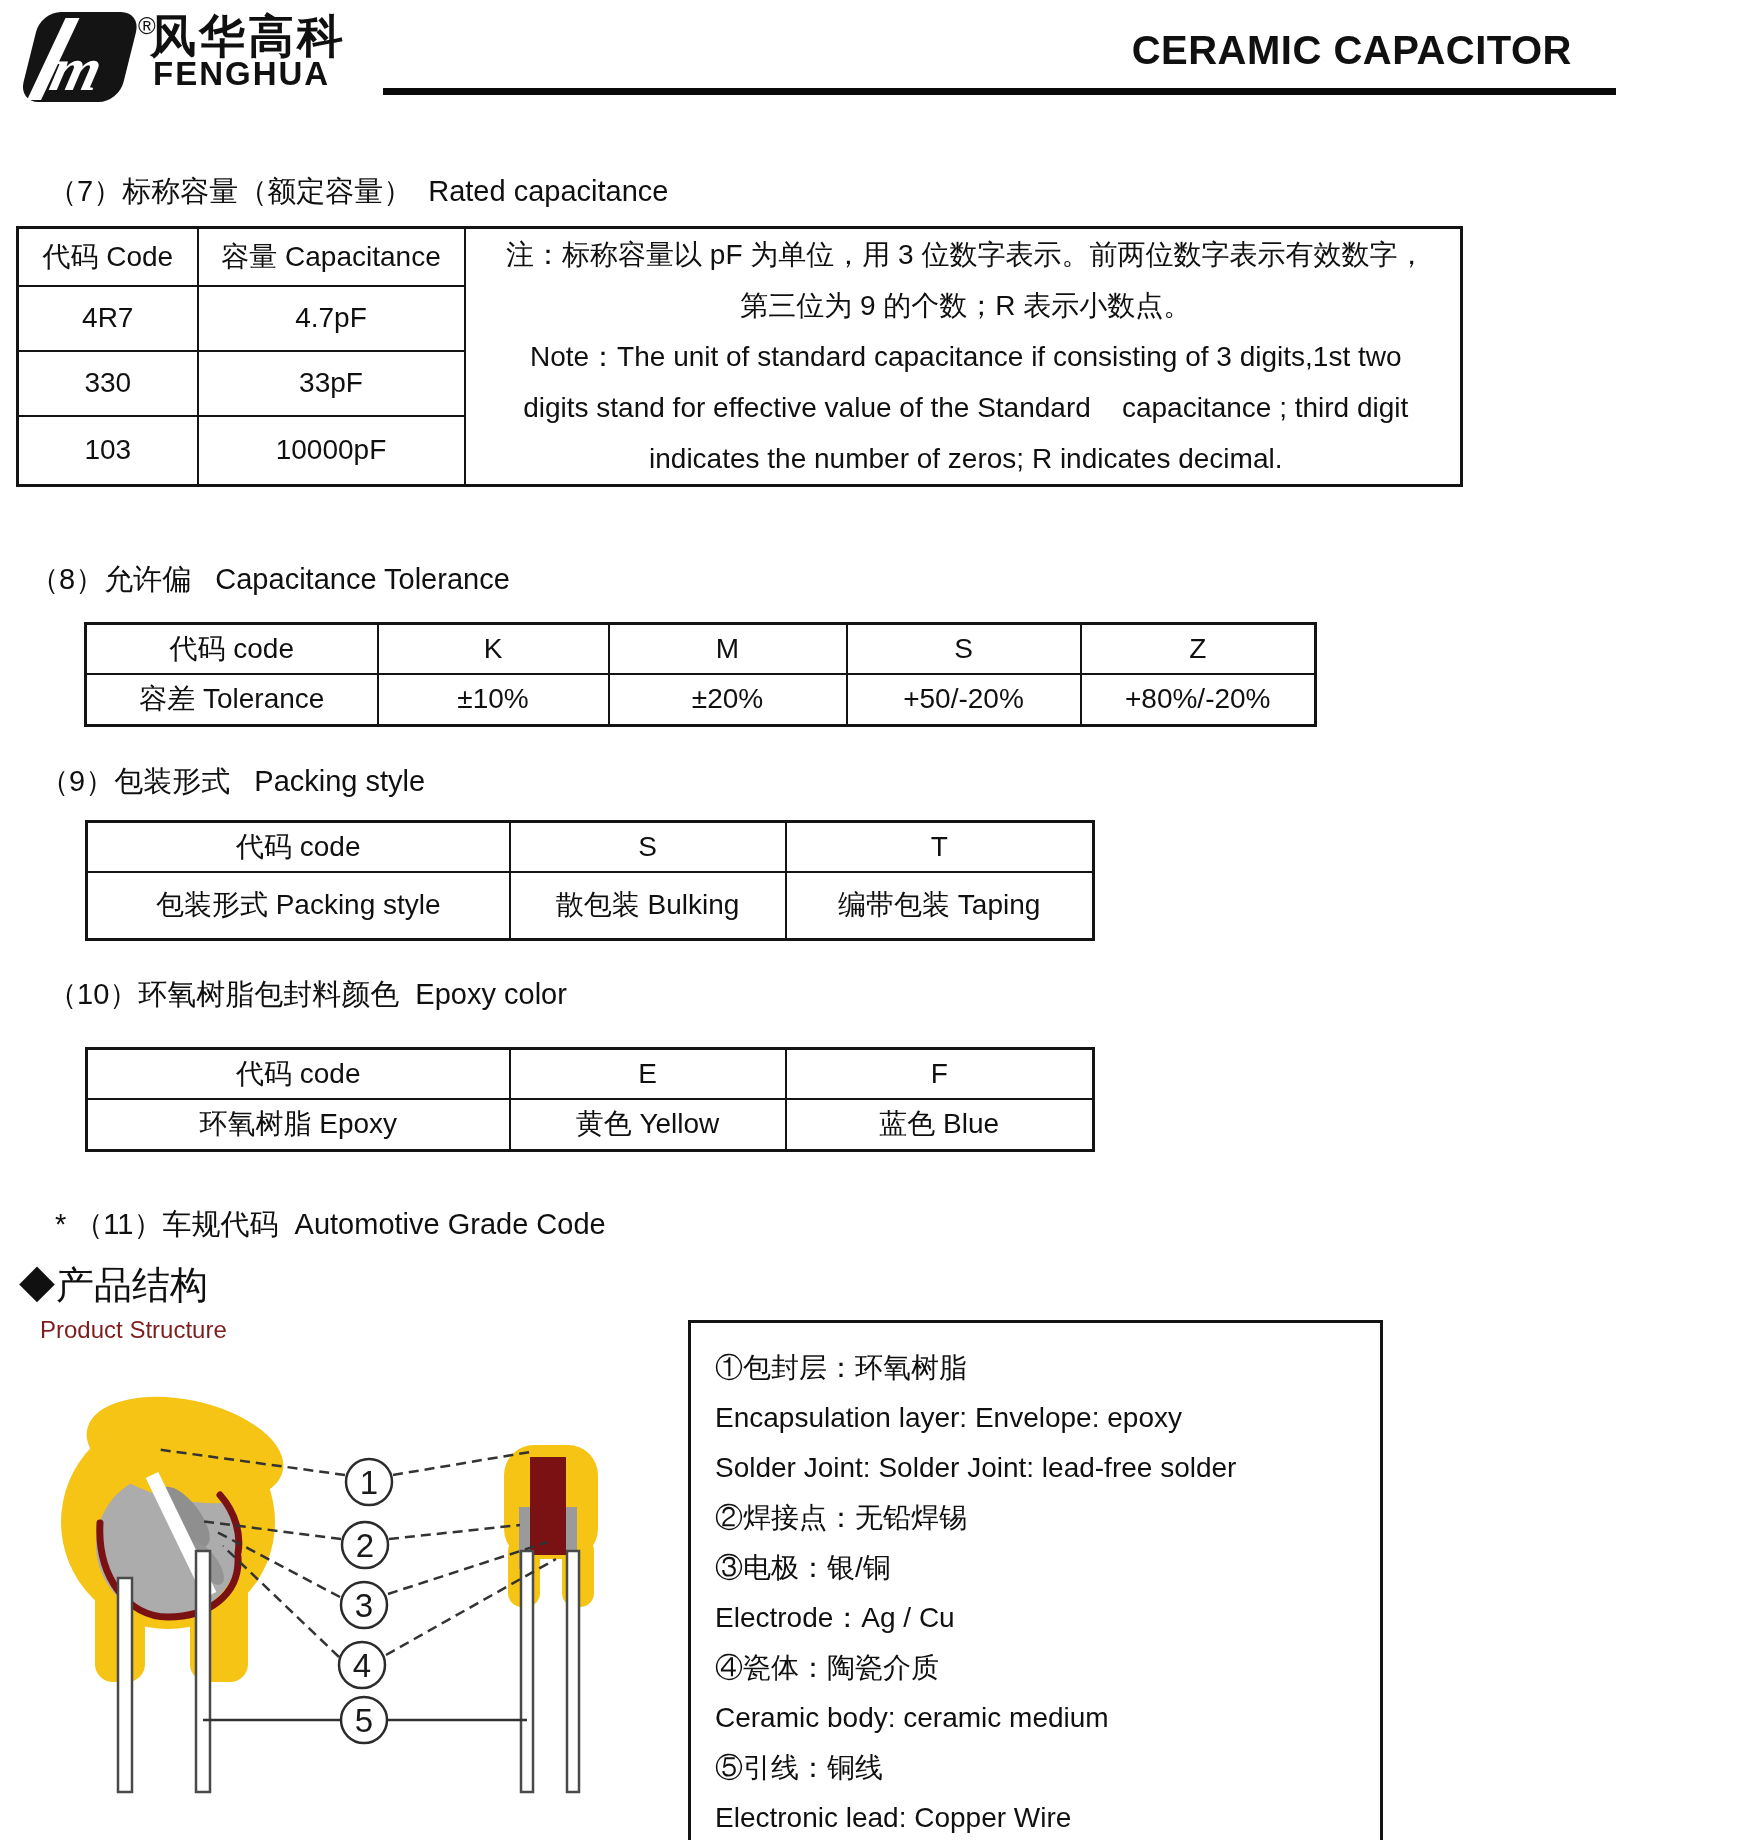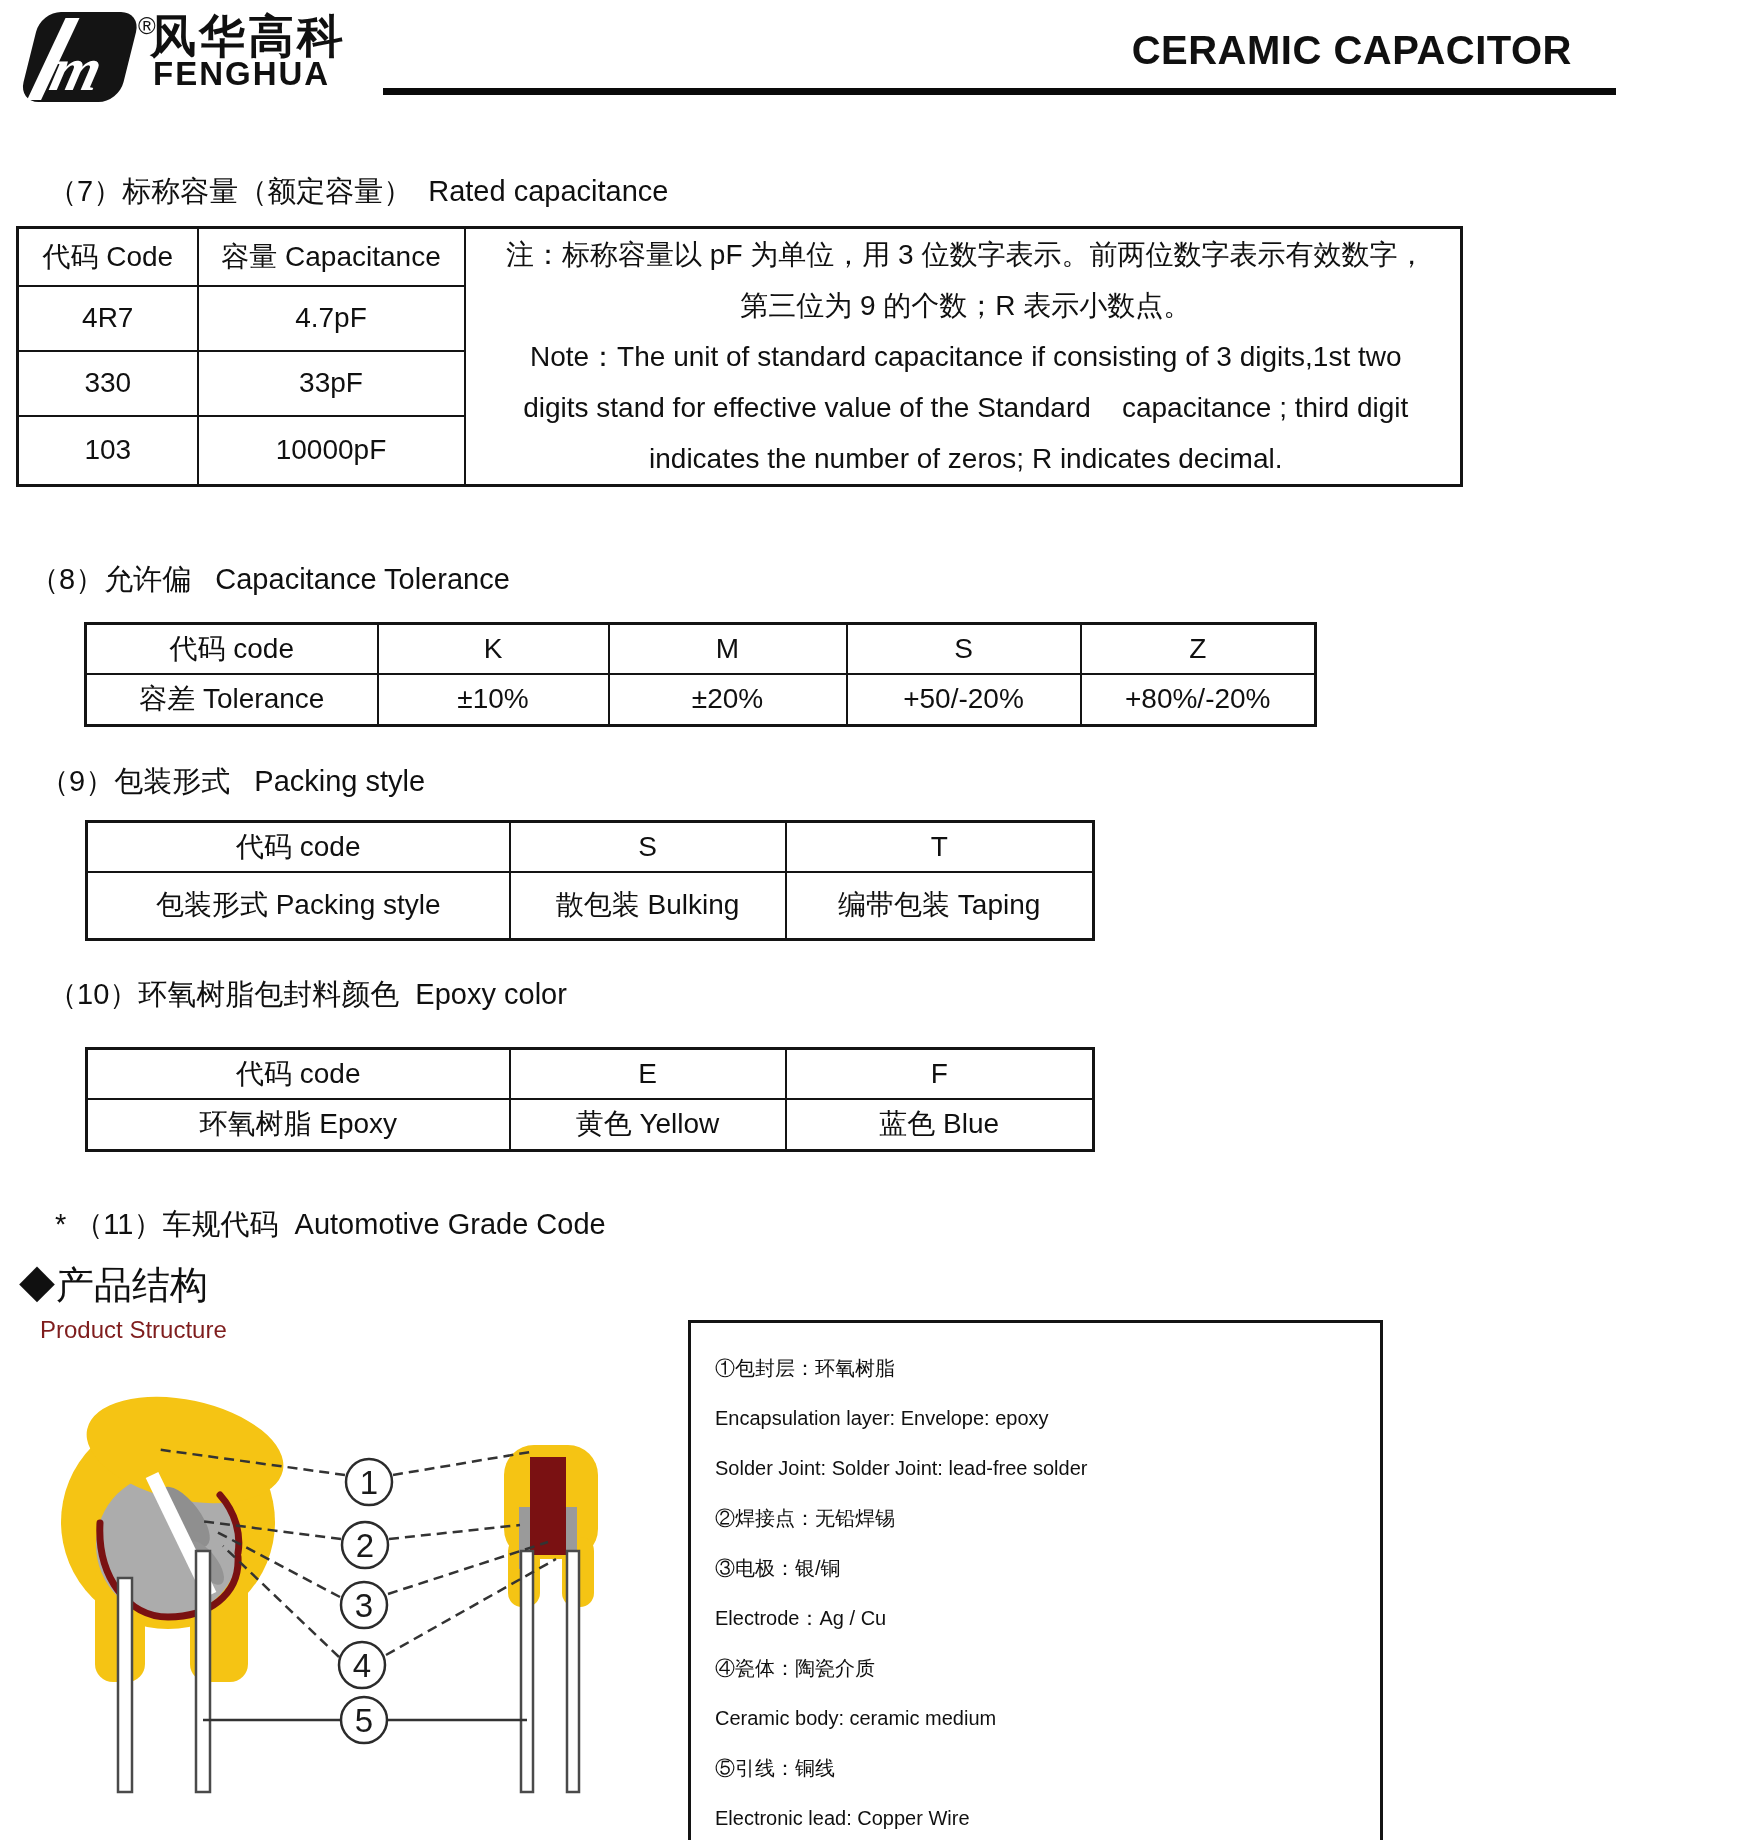--- a/index.html
+++ b/index.html
@@ -17,21 +17,21 @@
   .sec-title{font-size:29px;white-space:pre;}
   
   table.tbl{position:absolute;border-collapse:collapse;table-layout:fixed;border:3px solid #141414;}
   table.tbl td{border:2px solid #141414;text-align:center;vertical-align:middle;font-size:28px;padding:0;}
   td.note-cell{text-align:left;vertical-align:top;padding:10px 16px;}
   .note-line{font-size:28px;line-height:51px;white-space:pre;margin-left:6px;}
   
   .struct-cn{left:18px;top:1260px;font-size:38px;font-weight:500;}
   .struct-en{left:40px;top:1316px;font-size:24px;color:#7f1d1d;}
   .legend-box{left:688px;top:1320px;width:695px;height:560px;border:3px solid #141414;box-sizing:border-box;padding:20px 10px 0 24px;}
-  .legend-line{font-size:20px;line-height:50px;white-space:pre;}
+  .legend-line{font-size:28px;line-height:50px;white-space:pre;}
 </style>
 </head>
 <body>
 
 <div class="page">
 
   <svg class="abs" style="left:12px;top:8px;" width="150" height="98" viewBox="0 0 150 98">
     <g transform="skewX(-14) translate(22,0)">
       <rect x="8" y="4" width="100" height="90" rx="20" fill="#141414"></rect>
       <path d="M34,10 L48,10 L30,92 L16,92 Z" fill="#ffffff"></path>

